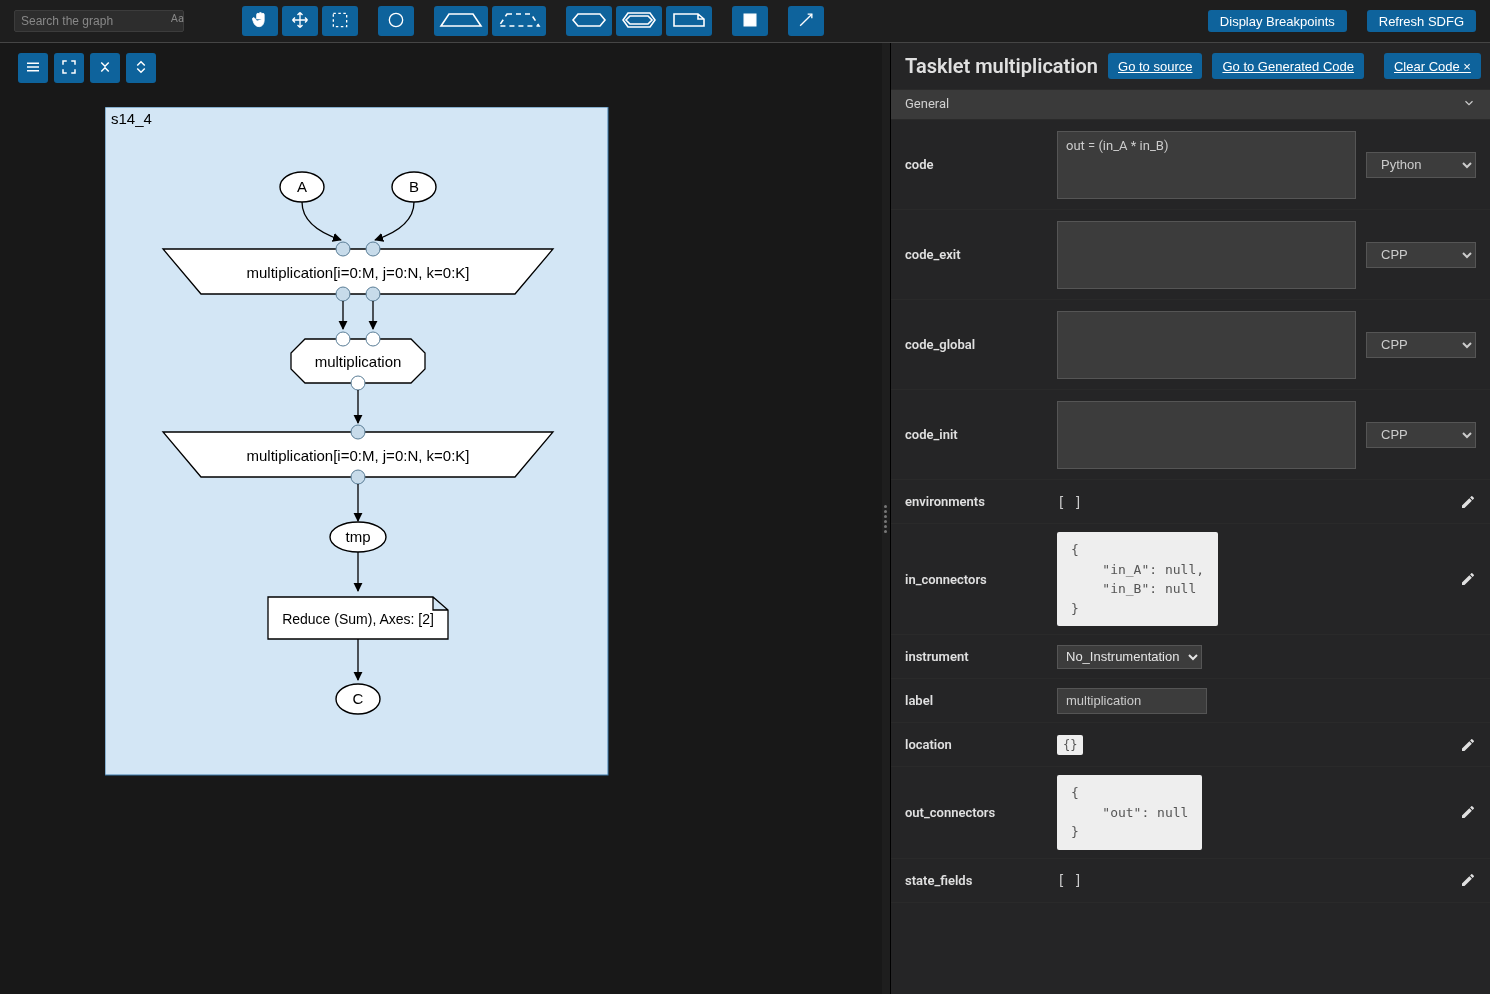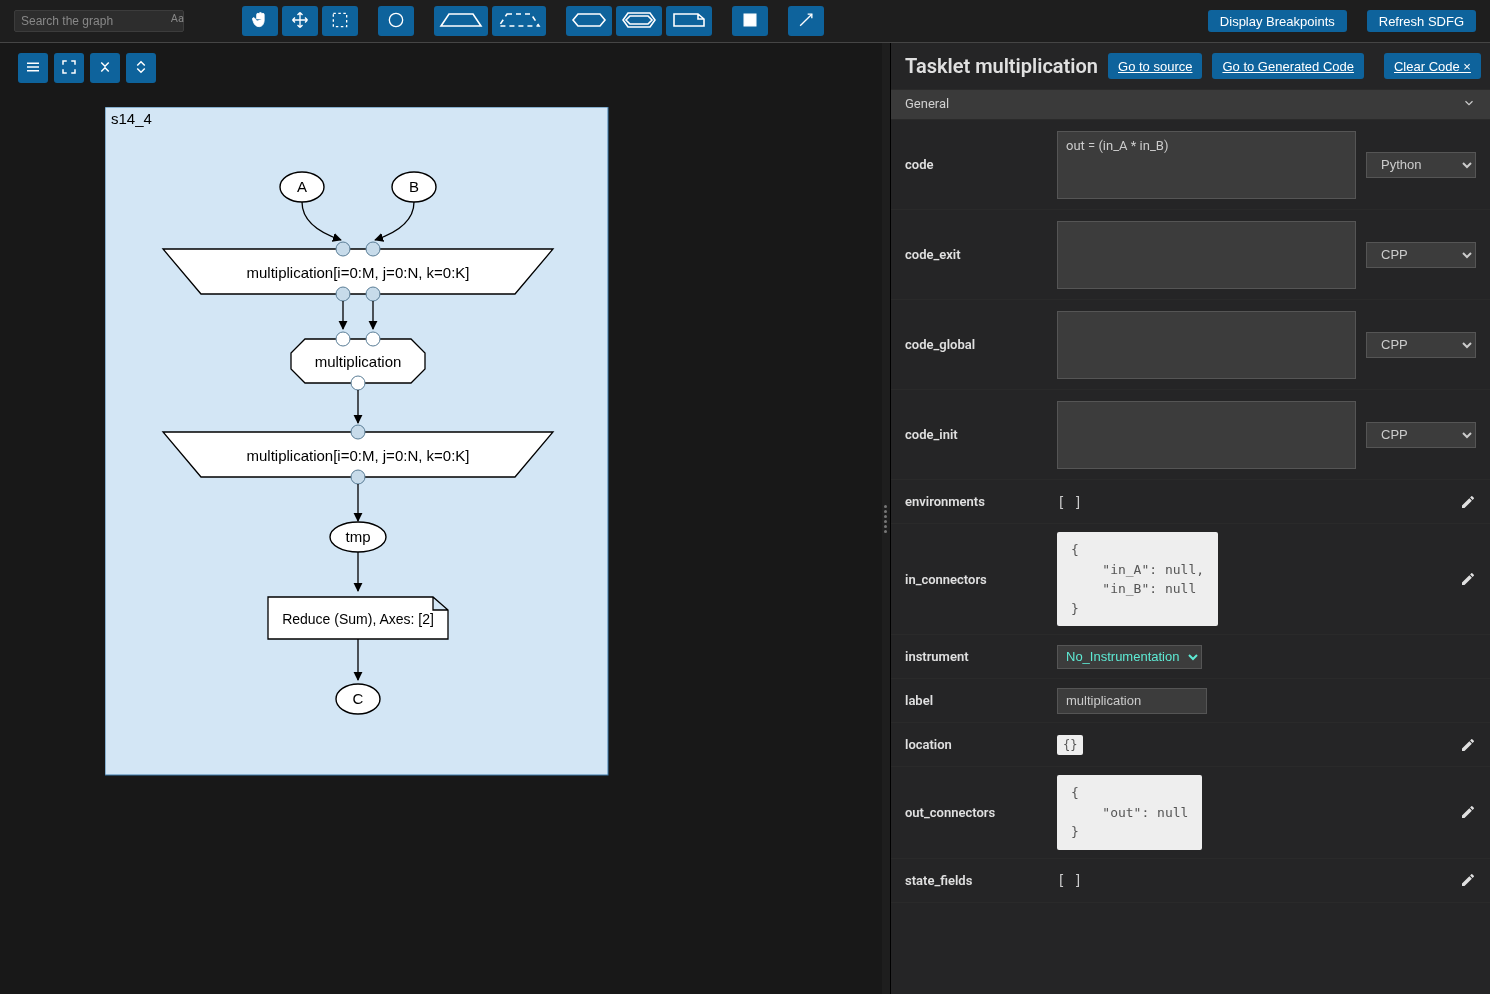--- a/index.html
+++ b/index.html
@@ -66,21 +66,21 @@
   .prop-list{flex:1;overflow-y:auto;}
   .prop-row{display:flex;align-items:center;gap:12px;padding:8px 14px;
     border-bottom:1px solid #2a2a2a;min-height:44px;}
   .prop-row.tall{min-height:90px;align-items:center;}
   .prop-label{width:140px;color:#e0e0e0;font-size:13px;font-weight:600;}
   .prop-value{flex:1;display:flex;align-items:center;gap:10px;justify-content:space-between;}
   .code-area{flex:1;min-height:68px;max-width:310px;background:#3c3c3c;border:1px solid #555;color:#ccc;
     font-family:inherit;font-size:13px;padding:6px 8px;resize:none;outline:none;}
   .lang-select{width:110px;height:26px;background:#3c3c3c;border:1px solid #555;color:#ccc;
     font-size:13px;padding:2px 10px;outline:none;}
-  .wide-select{width:145px;height:24px;background:#3c3c3c;border:1px solid #555;color:#5eead4;
+  .wide-select{width:145px;height:24px;background:#3c3c3c;border:1px solid #555;color:#e5e5e5;
     font-size:13px;padding:1px 4px;outline:none;}
   .text-input{height:26px;background:#3c3c3c;border:1px solid #555;color:#ccc;
     font-size:13px;padding:2px 8px;outline:none;}
   .mono-box{background:#eee;color:#555;font-family:Consolas,Menlo,monospace;font-size:13px;
     padding:8px 14px;border-radius:2px;white-space:pre;line-height:1.5;}
   .mono-chip{background:#eee;color:#555;font-family:Consolas,Menlo,monospace;font-size:12px;
     padding:3px 6px;border-radius:2px;}
   .mono-text{font-family:Consolas,Menlo,monospace;font-size:14px;color:#ccc;}
   .edit-icon{cursor:pointer;color:#e0e0e0;display:inline-flex;}
   .edit-icon svg{width:16px;height:16px;fill:#e0e0e0;}

